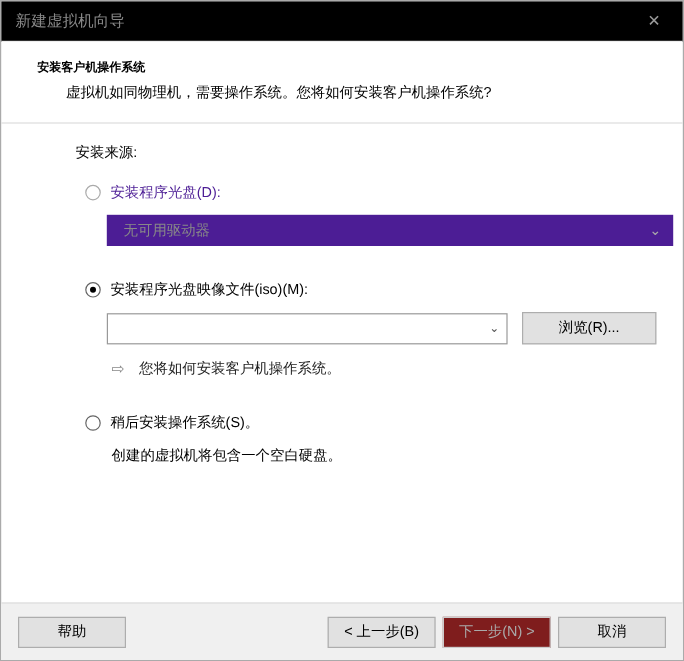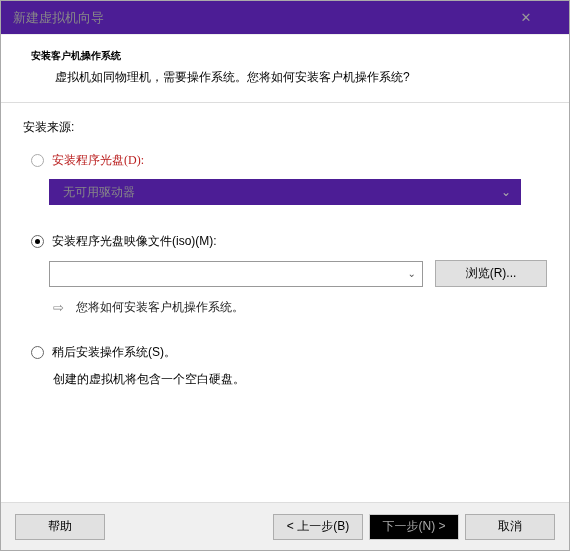--- a/index.html
+++ b/index.html
@@ -9,24 +9,24 @@
       background: #fff;
       font-family: "Microsoft YaHei", "Segoe UI", sans-serif;
       font-size: 12px;
       color: #000;
       border: 1px solid #aaa;
       display: flex;
       flex-direction: column;
     }
     .titlebar {
       height: 34px;
-      background: #4c1d95;
-      display: flex;
-      align-items: center;
-      padding: 0 23px 0 12px;
+      background: #000000;
+      display: flex;
+      align-items: center;
+      padding: 0 4px 0 12px;
       color: #888;
       border-bottom: 1px solid #eee;
     }
     .titlebar .title { flex: 1; font-size: 13px; }
     .titlebar .close {
       width: 40px;
       text-align: center;
       color: #999;
       font-size: 13px;
       font-weight: 300;
@@ -40,20 +40,21 @@
       font-weight: bold;
       margin-bottom: 6px;
     }
     .header p {
       font-size: 12px;
       padding-left: 24px;
     }
     .content {
       flex: 1;
       padding: 16px 22px 10px 22px;
+      margin-left: 40px;
     }
     .source-label { margin-bottom: 16px; }
     .option-group { margin-bottom: 28px; padding-left: 8px; }
     .option-row {
       display: flex;
       align-items: center;
       gap: 8px;
       margin-bottom: 10px;
     }
     .radio {
@@ -65,21 +66,21 @@
       justify-content: center;
       flex-shrink: 0;
     }
     .radio.disabled { border-color: #aaa; }
     .radio.selected::after {
       content: "";
       width: 5px; height: 5px;
       border-radius: 50%;
       background: #000;
     }
-    .option-label.disabled { color: #b91c1c; font-family: Liberation Serif, serif; }
+    .option-label.disabled { color: #4c1d95; }
     .dropdown {
       display: flex;
       align-items: center;
       margin-left: 18px;
       margin-top: 4px;
       width: 472px;
       height: 26px;
       background: #4c1d95;
       border: none;
       padding: 0 10px 0 14px;
@@ -146,21 +147,21 @@
       display: flex;
       align-items: center;
       justify-content: center;
       font-size: 12px;
       padding: 0 10px;
       min-width: 90px;
     }
     .btn.disabled {
       color: #aaa;
       border-color: #ccc;
-      background: #000000;
+      background: #7f1d1d;
     }
     .footer .spacer { flex: 1; }
   </style>
 </head>
 <body>
 
 <div class="titlebar">
   <span class="title">新建虚拟机向导</span>
   <span class="close">✕</span>
 </div>

